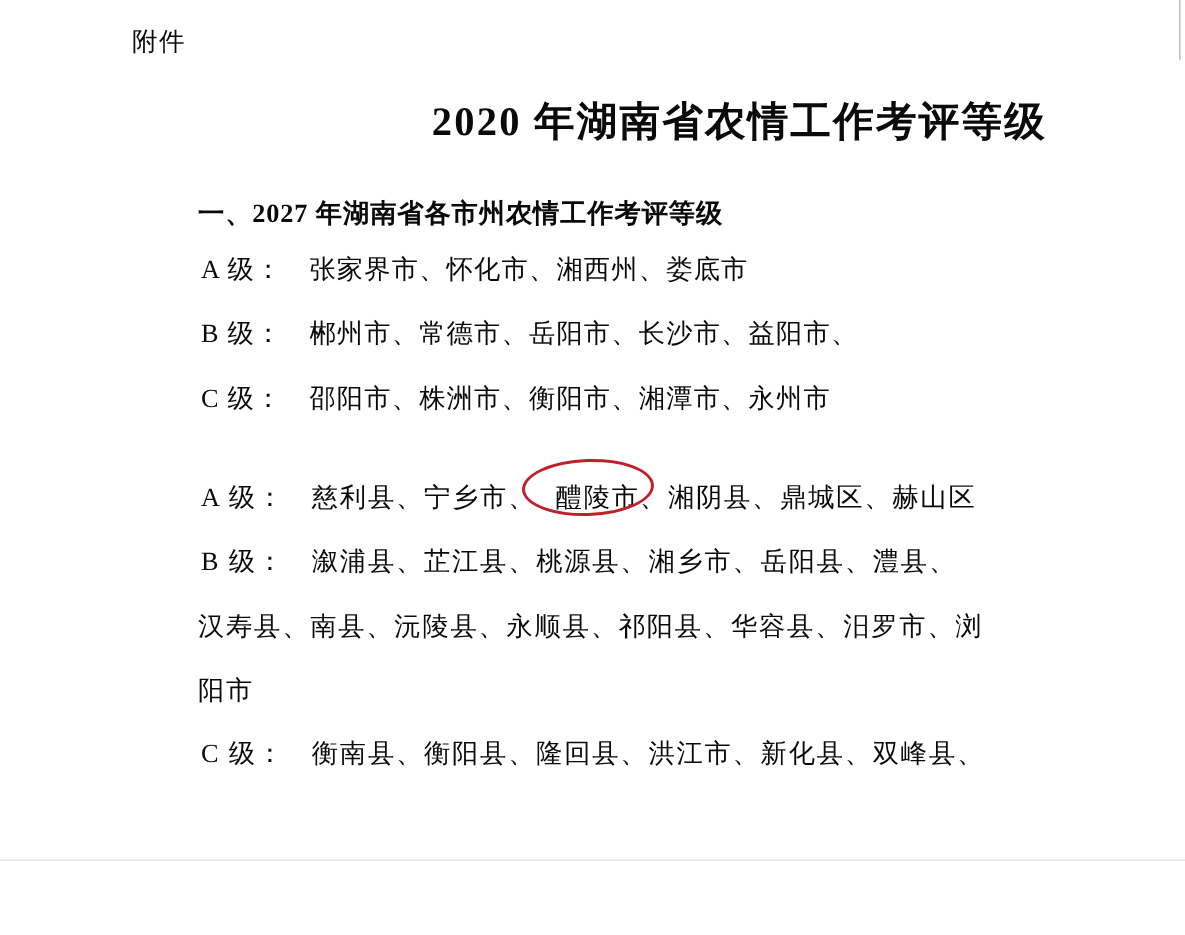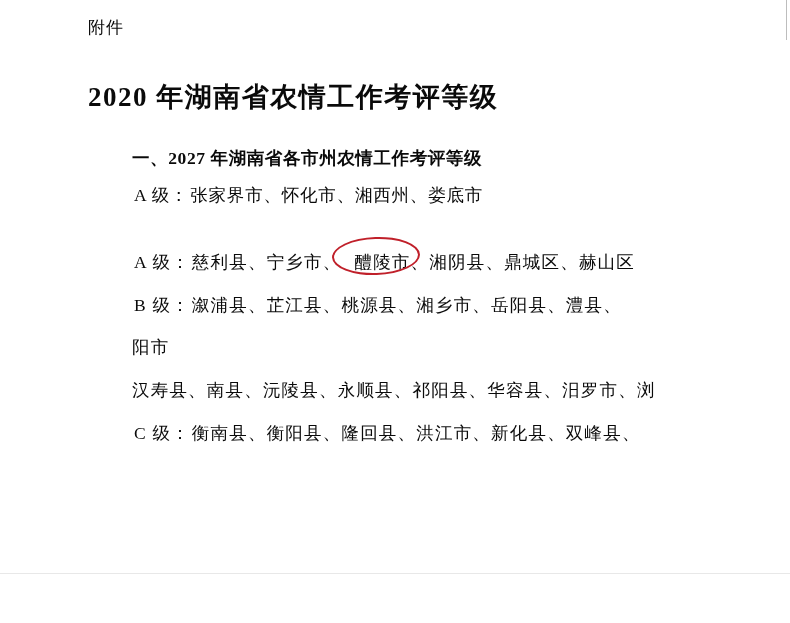--- a/index.html
+++ b/index.html
@@ -47,22 +47,22 @@
     top: 0;
     width: 620px;
   }
   .attach-label {
     margin-top: 16px;
     font-size: 17px;
     letter-spacing: 1px;
     line-height: 1.4;
   }
   .doc-title {
-    margin-top: 40px;
-    text-align: left;
+    margin-top: 24px;
+    text-align: right;
     font-size: 27px;
     font-weight: bold;
     letter-spacing: 1.5px;
     line-height: 1.3;
     padding-right: 10px;
   }
   .section {
     margin-top: 30px;
   }
   .section-heading {
@@ -80,21 +80,21 @@
     margin-top: 6px;
     padding-left: 54px;
     text-indent: -8px;
     position: relative;
   }
   .grade-para.wrap {
     padding-left: 0;
     text-indent: 44px;
   }
   .grade-label {
-    margin-right: 2px;
+    margin-right: 18px;
   }
   .sec2 .grade-para {
     letter-spacing: 1.2px;
   }
   .highlight-wrap {
     position: relative;
     display: inline-block;
     z-index: 2;
     padding-left: 21px;
   }
@@ -124,37 +124,43 @@
 
     <div class="doc-title">2020 年湖南省农情工作考评等级</div>
 
     <div class="section sec1">
       <div class="section-heading">一、2027 年湖南省各市州农情工作考评等级</div>
 
       <div class="grade-para">
         <span class="grade-label">A 级：</span><span>张家界市、怀化市、湘西州、娄底市</span>
       </div>
 
+      <div class="grade-para">
+        <span class="grade-label">B 级：</span><span>郴州市、常德市、岳阳市、长沙市、益阳市、</span>
+      </div>
 
+      <div class="grade-para">
+        <span class="grade-label">C 级：</span><span>邵阳市、株洲市、衡阳市、湘潭市、永州市</span>
+      </div>
     </div>
 
     <div class="section sec2">
 
       <div class="grade-para">
         <span class="grade-label">A 级：</span><span>慈利县、宁乡市、</span><span class="highlight-wrap"><span class="ellipse-mark"></span><span>醴陵市</span></span><span>、湘阴县、鼎城区、赫山区</span>
       </div>
 
       <div class="grade-para">
         <span class="grade-label">B 级：</span><span>溆浦县、芷江县、桃源县、湘乡市、岳阳县、澧县、</span>
       </div>
       <div class="grade-para wrap">
-        <span>阳市</span>
+        <span>汉寿县、南县、沅陵县、永顺县、祁阳县、华容县、汨罗市、浏</span>
       </div>
       <div class="grade-para wrap">
-        <span>汉寿县、南县、沅陵县、永顺县、祁阳县、华容县、汨罗市、浏</span>
+        <span>阳市</span>
       </div>
 
       <div class="grade-para">
         <span class="grade-label">C 级：</span><span>衡南县、衡阳县、隆回县、洪江市、新化县、双峰县、</span>
       </div>
     </div>
 
   </div>
 
   <div class="bottom-edge"></div>

